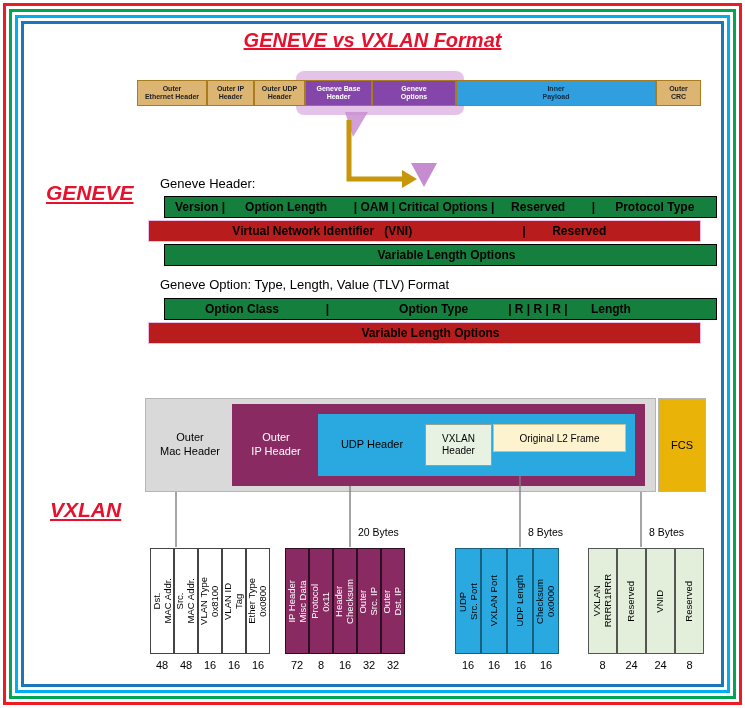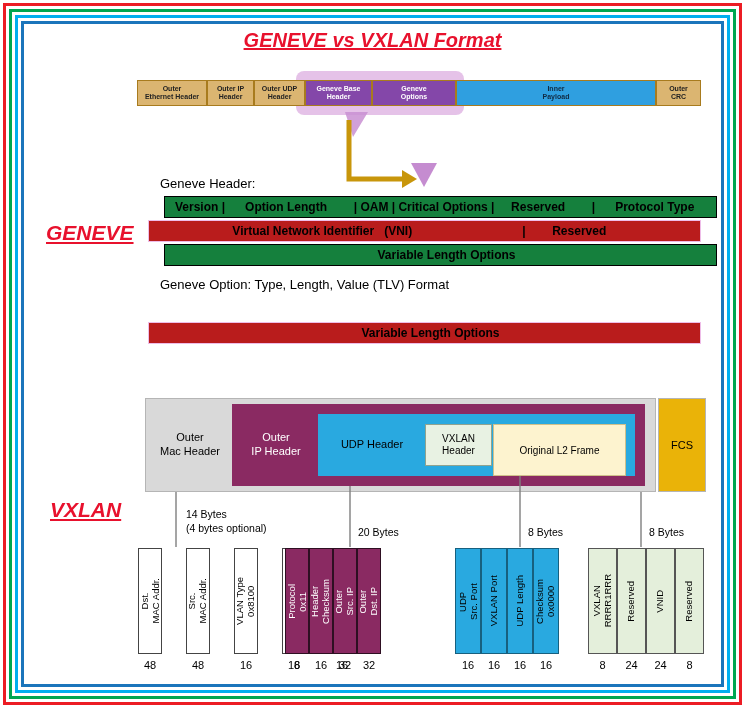--- a/index.html
+++ b/index.html
@@ -10,21 +10,21 @@
   .fr-green{inset:9px; border:3px solid #00a651;}
   .fr-cyan {inset:15px;border:3px solid #00aeef;}
   .fr-blue {inset:21px;border:3px solid #1b75bb;}
 
   .title{position:absolute;top:29px;left:0;right:0;text-align:center;
          font-size:20px;font-weight:bold;font-style:italic;color:#e8112d;
          text-decoration:underline;}
 
   .side-label{position:absolute;font-size:21px;font-weight:bold;font-style:italic;
               color:#e8112d;text-decoration:underline;}
-  .side-geneve{left:46px;top:181px;margin-top:40px;}
+  .side-geneve{left:46px;top:181px;}
   .side-vxlan{left:50px;top:498px;}
 
   
   .glow{position:absolute;left:296px;top:71px;width:168px;height:44px;
         background:#cf8fd6;opacity:.55;border-radius:8px;}
   .pbar{position:absolute;left:137px;top:80px;height:26px;display:flex;}
   .pseg{box-sizing:border-box;border:1.5px solid #a87b1e;display:flex;align-items:center;
         justify-content:center;text-align:center;font-size:7px;font-weight:bold;
         line-height:1.15;white-space:pre-line;padding:1px;}
   .pseg.tan{background:#dbb571;color:#222;}
@@ -43,21 +43,21 @@
   
   .box{position:absolute;box-sizing:border-box;}
   .gbox {left:145px;top:398px;width:511px;height:94px;background:#d9d9d9;border:1px solid #b5b5b5;}
   .fcsbox{left:658px;top:398px;width:48px;height:94px;background:#eab308;border:1px solid #b5b5b5;
           display:flex;align-items:center;justify-content:center;font-size:11px;}
   .pubox{left:232px;top:404px;width:413px;height:82px;background:#8a2a62;}
   .blbox{left:318px;top:414px;width:317px;height:62px;background:#29a9e0;}
   .vxbox{left:425px;top:424px;width:67px;height:42px;background:#e8f2e3;border:1px solid #8fa38f;
          display:flex;align-items:center;justify-content:center;text-align:center;
          font-size:10px;white-space:pre-line;line-height:1.2;}
-  .l2box{left:493px;top:424px;width:133px;height:52px;background:#fdf3cf;border:1px solid #cfc08a;
+  .l2box{left:493px;top:424px;width:133px;height:28px;background:#fdf3cf;border:1px solid #cfc08a;
          display:flex;align-items:center;justify-content:center;font-size:10px;}
   .boxlabel{position:absolute;display:flex;align-items:center;justify-content:center;
             text-align:center;font-size:11px;white-space:pre-line;line-height:1.25;}
   .lbl-mac{left:148px;top:398px;width:84px;height:94px;color:#000;}
   .lbl-ip {left:234px;top:404px;width:84px;height:82px;color:#fff;}
   .lbl-udp{left:322px;top:414px;width:100px;height:62px;color:#000;}
 
   .byte-label{position:absolute;font-size:10.5px;line-height:1.3;white-space:pre-line;color:#000;}
 
   
@@ -109,42 +109,41 @@
     <div class="pseg tan" style="width:45px">Outer
 CRC</div>
   </div>
 
   <div class="small-title" style="left:160px;top:176px;">Geneve Header:</div>
   <div class="grow pink" style="top:196px;">Version |      Option Length        | OAM | Critical Options |     Reserved        |      Protocol Type</div>
   <div class="grow white" style="top:220px;">                      Virtual Network Identifier   (VNI)                                 |        Reserved</div>
   <div class="grow pink center" style="top:244px;">Variable Length Options</div>
 
   <div class="small-title" style="left:160px;top:277px;">Geneve Option: Type, Length, Value (TLV) Format</div>
+  <div class="grow pink" style="top:298px;">         Option Class              |                     Option Type            | R | R | R |       Length</div>
   <div class="grow white center" style="top:322px;">Variable Length Options</div>
 
   <div class="box gbox"></div>
   <div class="box pubox"></div>
   <div class="box blbox"></div>
   <div class="box vxbox">VXLAN
 Header</div>
   <div class="box l2box">Original L2 Frame</div>
   <div class="box fcsbox">FCS</div>
   <div class="boxlabel lbl-mac">Outer
 Mac Header</div>
   <div class="boxlabel lbl-ip">Outer
 IP Header</div>
   <div class="boxlabel lbl-udp">UDP Header</div>
 
-  <div class="byte-label" style="left:186px;top:508px;">14 Bytes
-(4 bytes optional)</div>
   <div class="byte-label" style="left:358px;top:526px;">20 Bytes</div>
   <div class="byte-label" style="left:528px;top:526px;">8 Bytes</div>
   <div class="byte-label" style="left:649px;top:526px;">8 Bytes</div>
 
-  <div class="dgroup" style="left:138px;gap:24px;">
+  <div class="dgroup" style="left:150px;">
     <div class="dfield w24">
       <div class="dcell c-white">
           <span class="vtext">Dst.
 MAC Addr.</span>
         </div>
       <div class="dnum">48</div>
     </div>
     <div class="dfield w24">
       <div class="dcell c-white">
           <span class="vtext">Src.
@@ -169,20 +168,27 @@
     <div class="dfield w24">
       <div class="dcell c-white">
           <span class="vtext">Ether Type
 0x0800</span>
         </div>
       <div class="dnum">16</div>
     </div>
   </div>
 
   <div class="dgroup" style="left:285px;">
+    <div class="dfield w24">
+      <div class="dcell c-plum">
+          <span class="vtext">IP Header
+Misc Data</span>
+        </div>
+      <div class="dnum">72</div>
+    </div>
     <div class="dfield w24">
       <div class="dcell c-plum">
           <span class="vtext">Protocol
 0x11</span>
         </div>
       <div class="dnum">8</div>
     </div>
     <div class="dfield w24">
       <div class="dcell c-plum">
           <span class="vtext">Header

